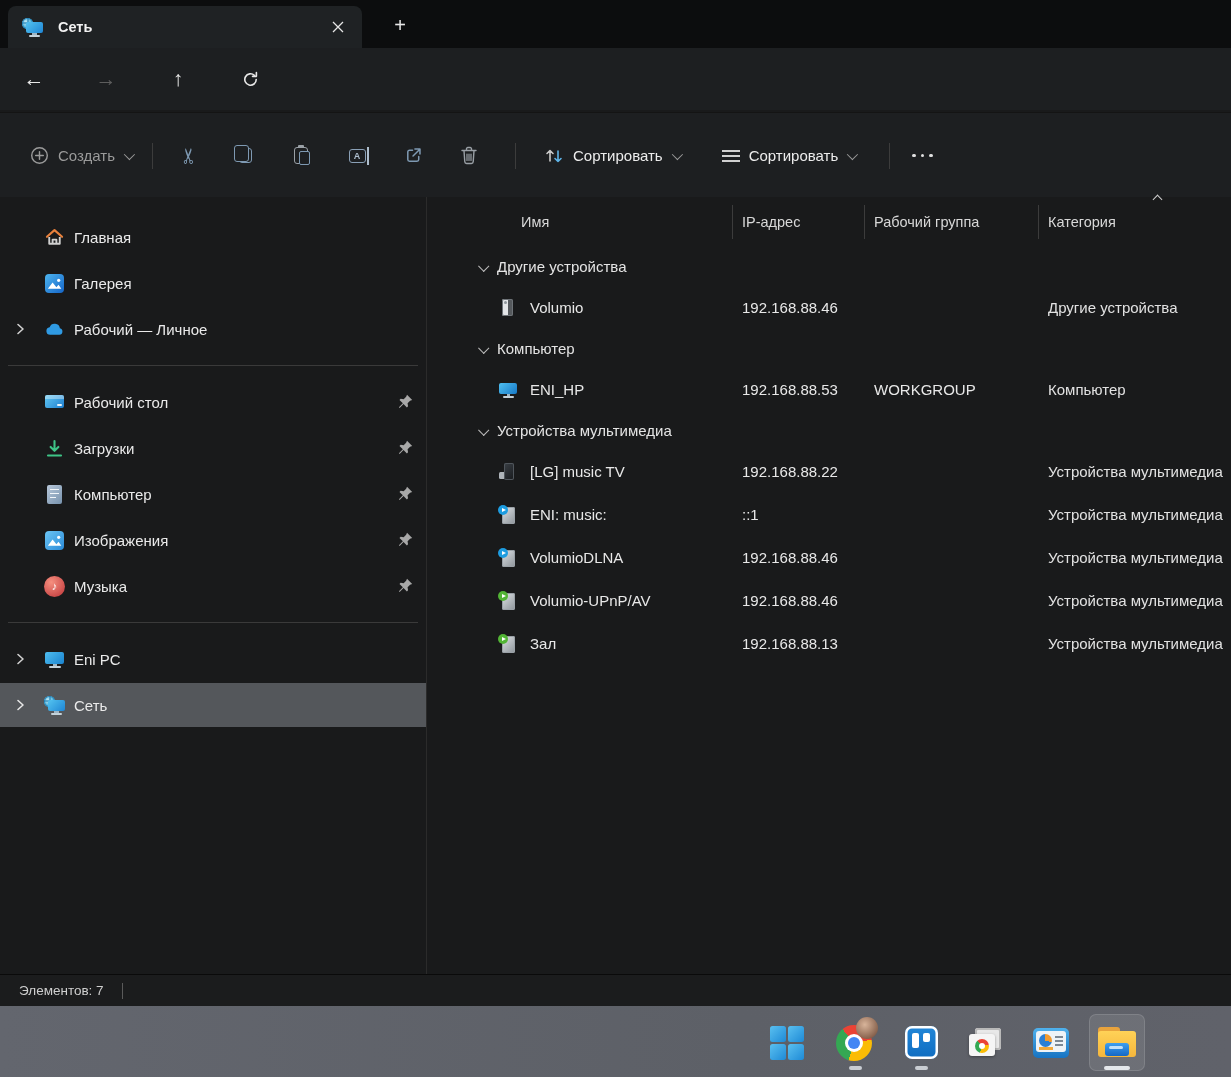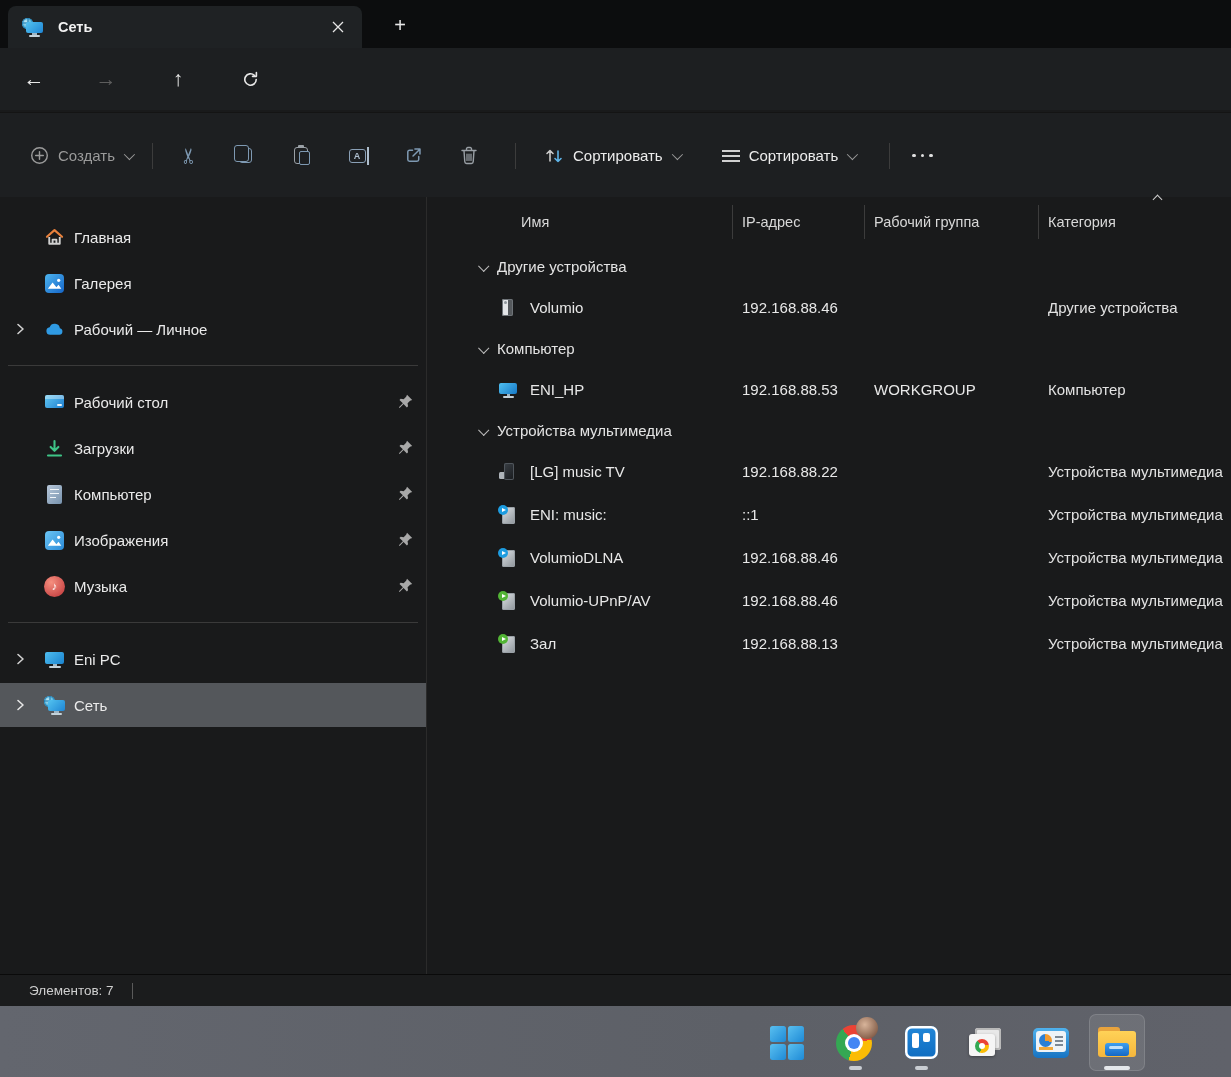--- a/index.html
+++ b/index.html
@@ -139,21 +139,21 @@
   .d-media .box { position:absolute; left:4px; top:2px; width:13px; height:17px; border-radius:2px;
                   background:linear-gradient(135deg,#dfe3e6,#8d949a); box-shadow:inset 0 0 0 1px #9aa1a7; }
   .d-media .bdg { position:absolute; left:0; top:0; width:10px; height:10px; border-radius:50%;
                   display:flex; align-items:center; justify-content:center; }
   .d-media .bdg i { width:0; height:0; border-left:4px solid #fff; border-top:2.5px solid transparent; border-bottom:2.5px solid transparent; margin-left:1px; }
   .bdg.blue { background:#1d9ce0; } .bdg.green { background:#52b435; }
 
   
   .statusbar { position:absolute; left:0; top:974px; width:100%; height:32px; background:#1b1c1d;
                border-top:1px solid #0a0a0a; display:flex; align-items:center; }
-  .status-text { font-size:13.5px; color:#cfcfcf; margin-left:29px; }
+  .status-text { font-size:13.5px; color:#cfcfcf; margin-left:19px; }
   .status-div { width:1px; height:16px; background:#5a5a5a; margin-left:18px; }
 
   
   .taskbar { position:absolute; left:0; top:1006px; width:100%; height:71px;
              background:linear-gradient(90deg,#63666e,#5d6067 60%,#60626a); display:flex; align-items:center; }
   .tk { position:absolute; top:1014px; width:56px; height:57px; border-radius:7px; display:flex;
         align-items:center; justify-content:center; }
   .tk.active { background:rgba(255,255,255,.09); box-shadow:inset 0 0 0 1px rgba(255,255,255,.13); }
   .pill { position:absolute; top:1066px; height:3.5px; border-radius:2px; background:#c9cdd2; }
   .i-start { width:34px; height:34px; display:grid; grid-template-columns:16px 16px; grid-template-rows:16px 16px; gap:2px; }

